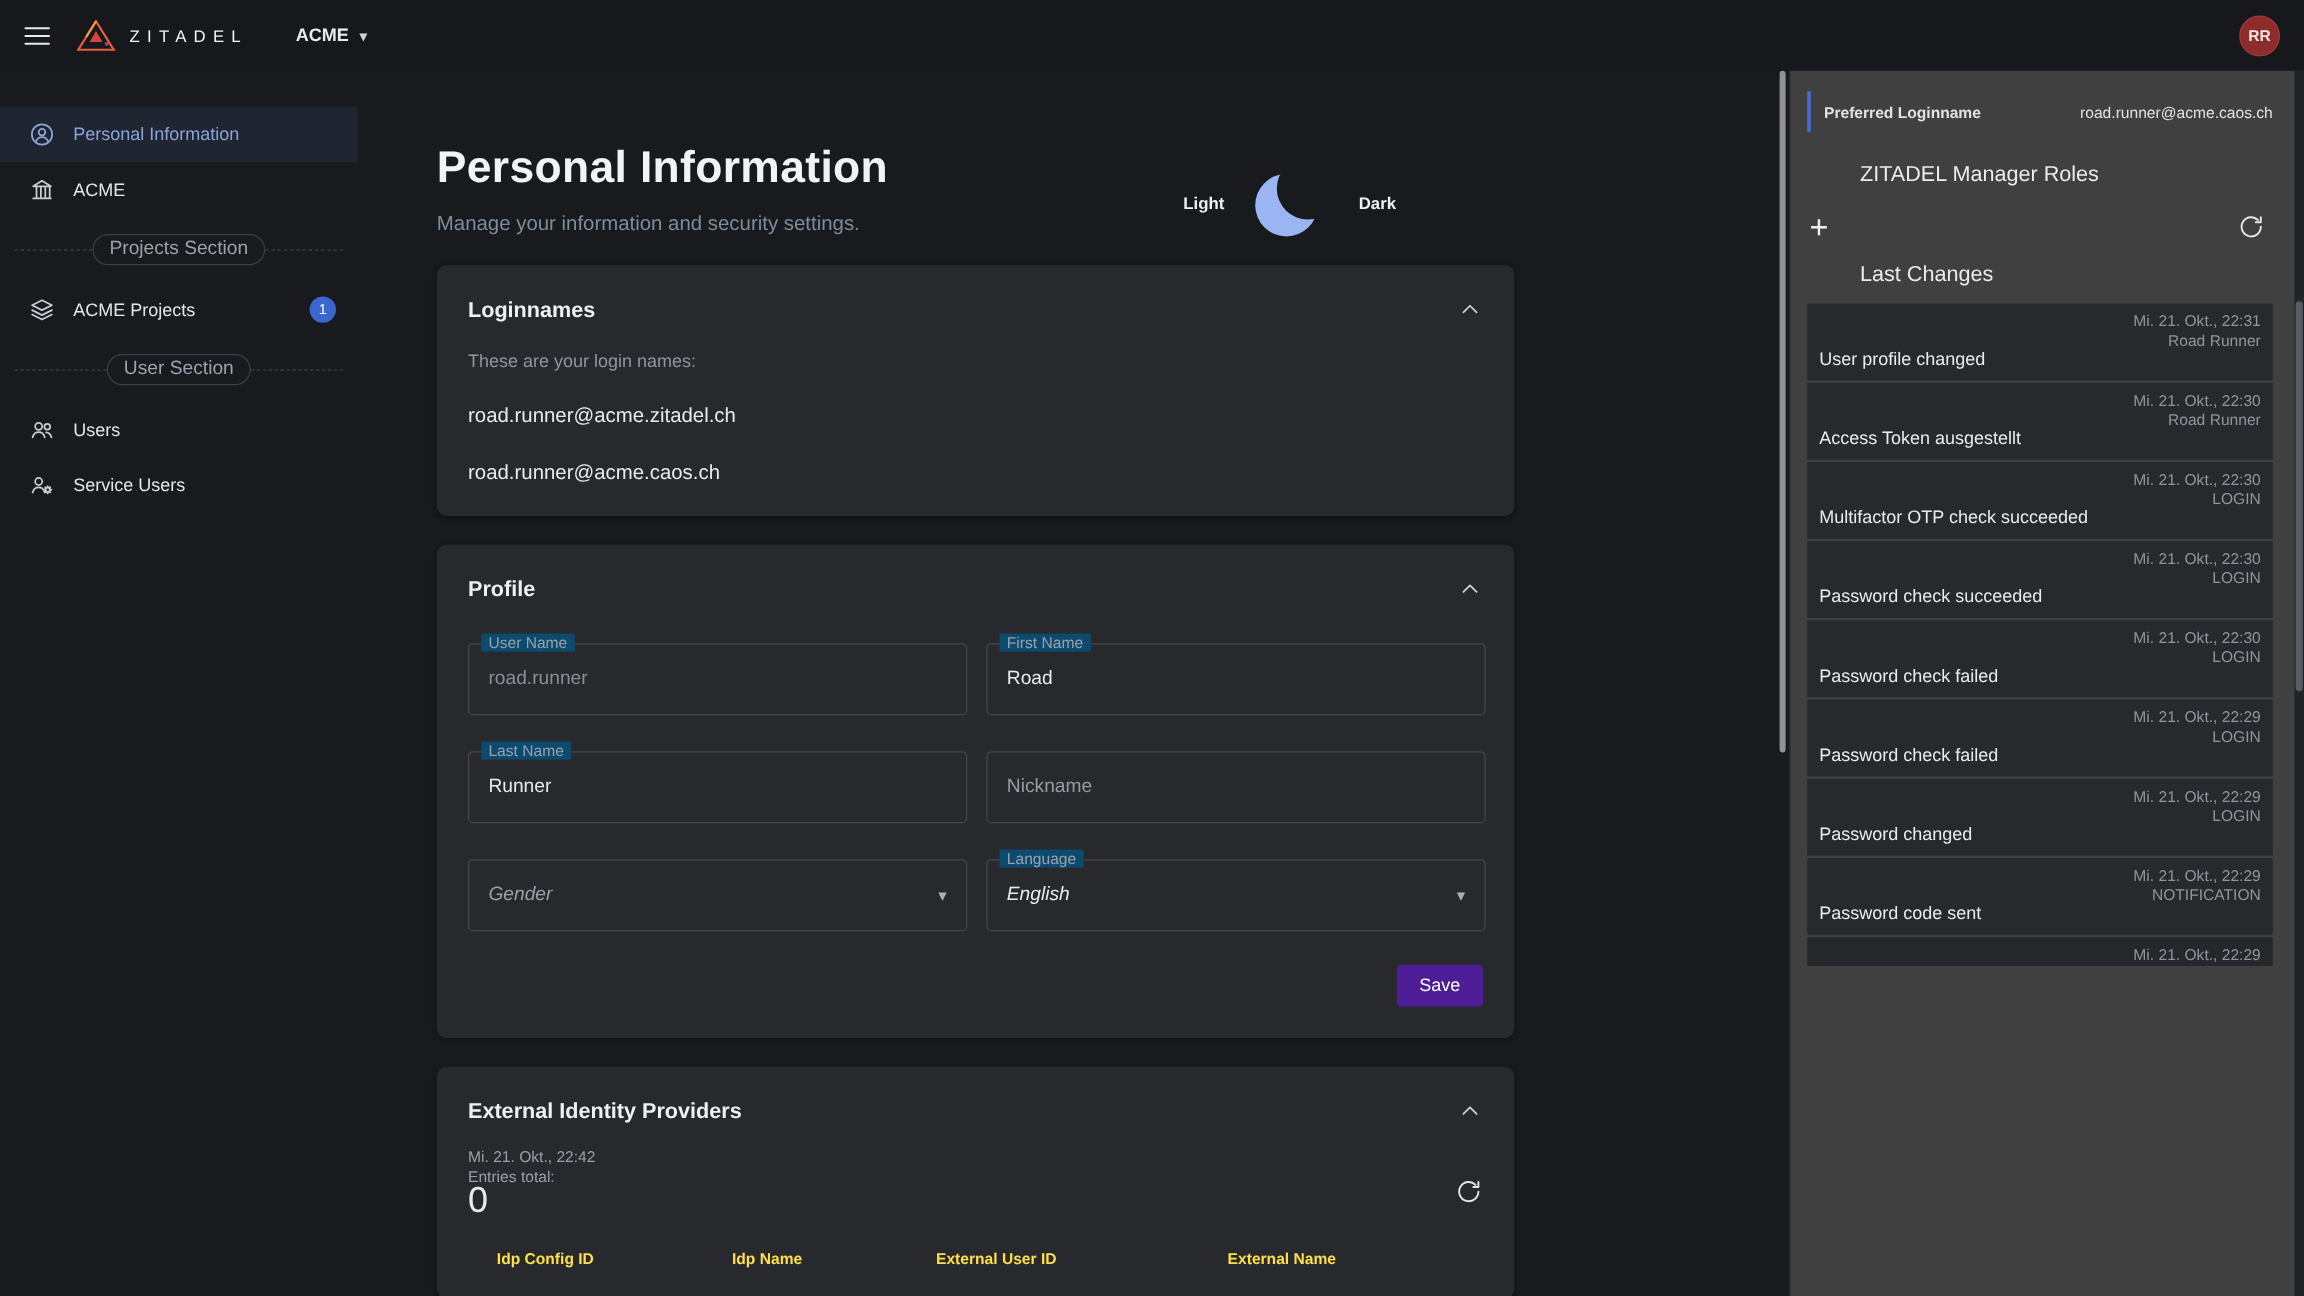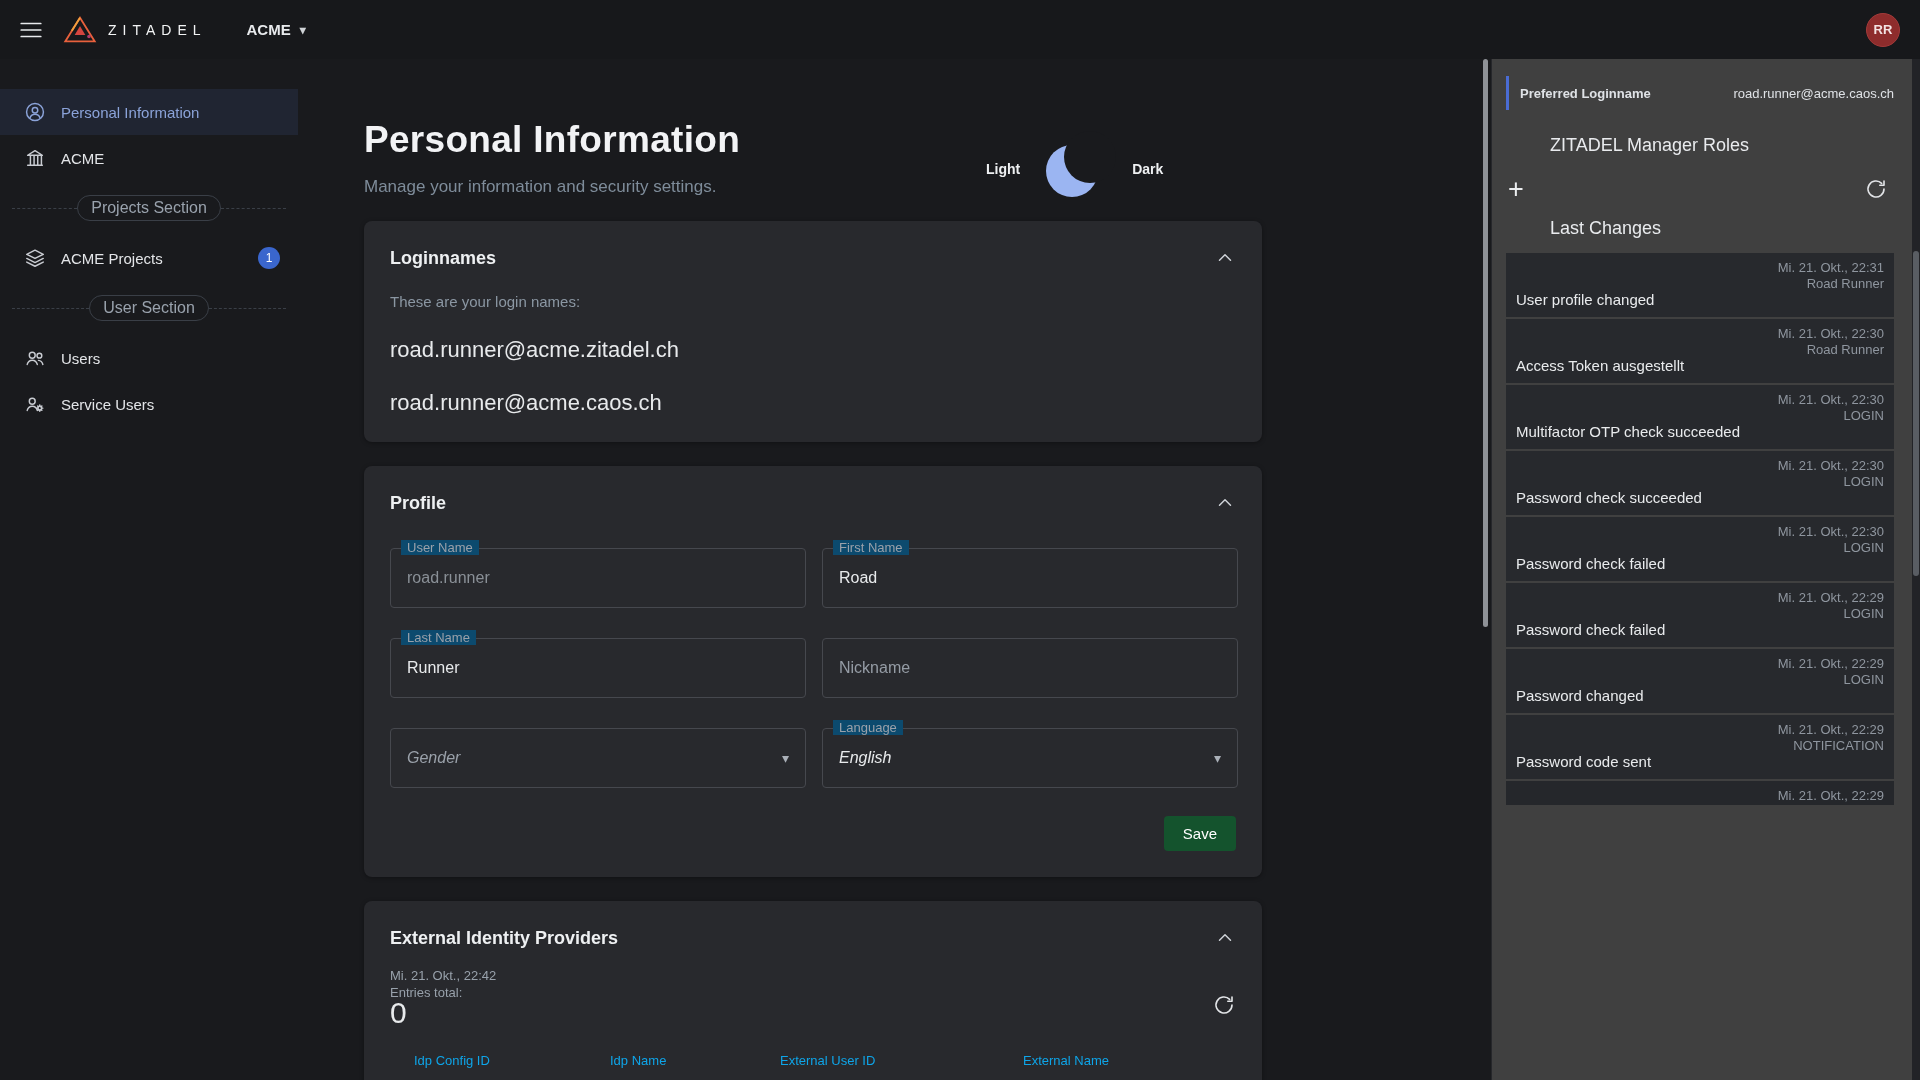--- a/index.html
+++ b/index.html
@@ -76,21 +76,21 @@
   
   .card {
     background: #28292d; border-radius: 8px; padding: 26px;
     margin-top: 24px; width: 898px; box-shadow: 0 1px 4px rgba(0,0,0,.35);
   }
   .card-head { display: flex; align-items: center; justify-content: space-between; }
   .card-title { font-size: 18px; font-weight: 700; color: #eef0f2; }
   .chev { width: 22px; height: 22px; color: #cfd3d8; cursor: pointer; }
 
   .card-desc { margin-top: 24px; font-size: 15px; color: #8b97a3; }
-  .login-name { margin-top: 27px; font-size: 22px; color: #e8eaec; }
+  .login-name { margin-top: 27px; font-size: 17px; color: #e8eaec; }
 
   .form-grid {
     display: grid; grid-template-columns: 416px 416px;
     column-gap: 16px; row-gap: 30px; margin-top: 34px;
   }
   .field {
     position: relative; border: 1px solid #46484e; border-radius: 4px;
     height: 60px; display: flex; align-items: center; padding: 0 16px;
   }
   .field-label {
@@ -102,31 +102,31 @@
     color: #e8eaec; font-size: 16px; width: 100%; font-family: inherit;
   }
   .field input.muted { color: #8a9097; }
   .field input::placeholder { color: #959ca5; }
   .select-value { font-size: 16px; color: #e8eaec; flex: 1; font-style: italic; }
   .select-value.placeholder { color: #9aa1aa; }
   .select-caret { color: #aab0b8; font-size: 14px; }
 
   .form-actions { display: flex; justify-content: flex-end; margin-top: 28px; }
   .save-btn {
-    background: #14532d; color: #fff; border: none; border-radius: 4px;
+    background: #4c1d95; color: #fff; border: none; border-radius: 4px;
     font-size: 15px; padding: 9px 19px; font-family: inherit; cursor: pointer;
   }
 
   .idp-meta { margin-top: 18px; font-size: 13px; color: #98a1ab; position: relative; line-height: 17px; }
   .idp-count { font-size: 30px; color: #e8eaec; margin-top: 3px; }
   .refresh-btn { width: 24px; height: 24px; color: #e3e5e8; cursor: pointer; }
   .idp-refresh { position: absolute; right: 0; top: 26px; }
   .idp-table-head {
     display: grid; grid-template-columns: 196px 170px 243px 1fr;
-    margin-top: 32px; font-size: 13px; font-weight: 400; color: #0ea5e9; padding-left: 24px;
+    margin-top: 32px; font-size: 13px; font-weight: 700; color: #fde047; padding-left: 24px;
   }
 
   
   .rightpanel {
     width: 429px; flex: none; background: #404040; border-left: 1px solid #26272b;
     position: relative; padding-top: 14px;
   }
   .rp-inner { padding: 0 26px 0 14px; }
   .preferred { position: relative; display: flex; justify-content: space-between; align-items: center; height: 40px; padding-left: 14px; }
   .preferred::before { content: ''; position: absolute; left: 0; top: 3px; bottom: 3px; width: 3px; background: #4a6cd4; }

